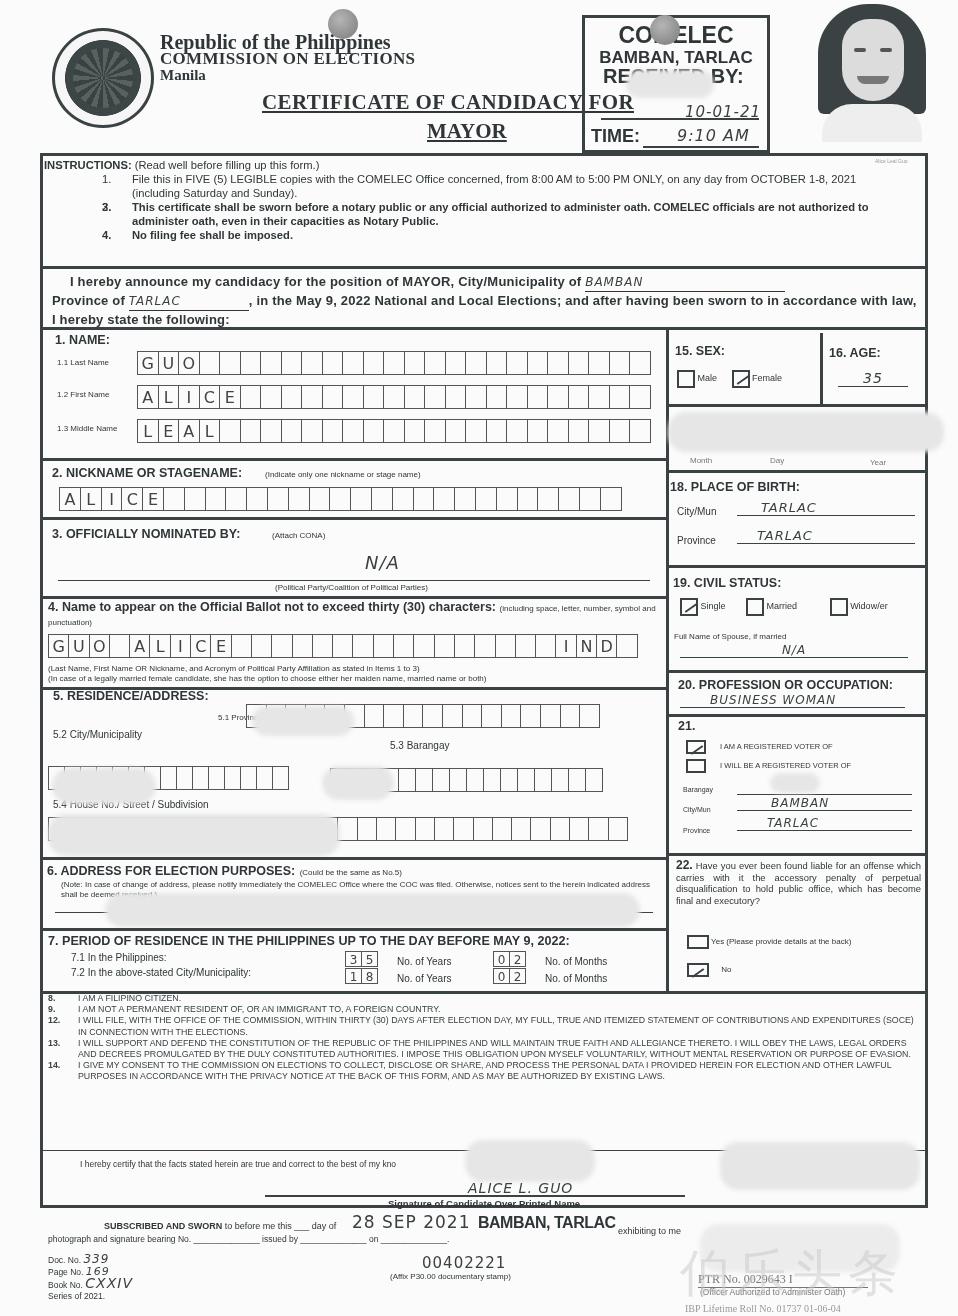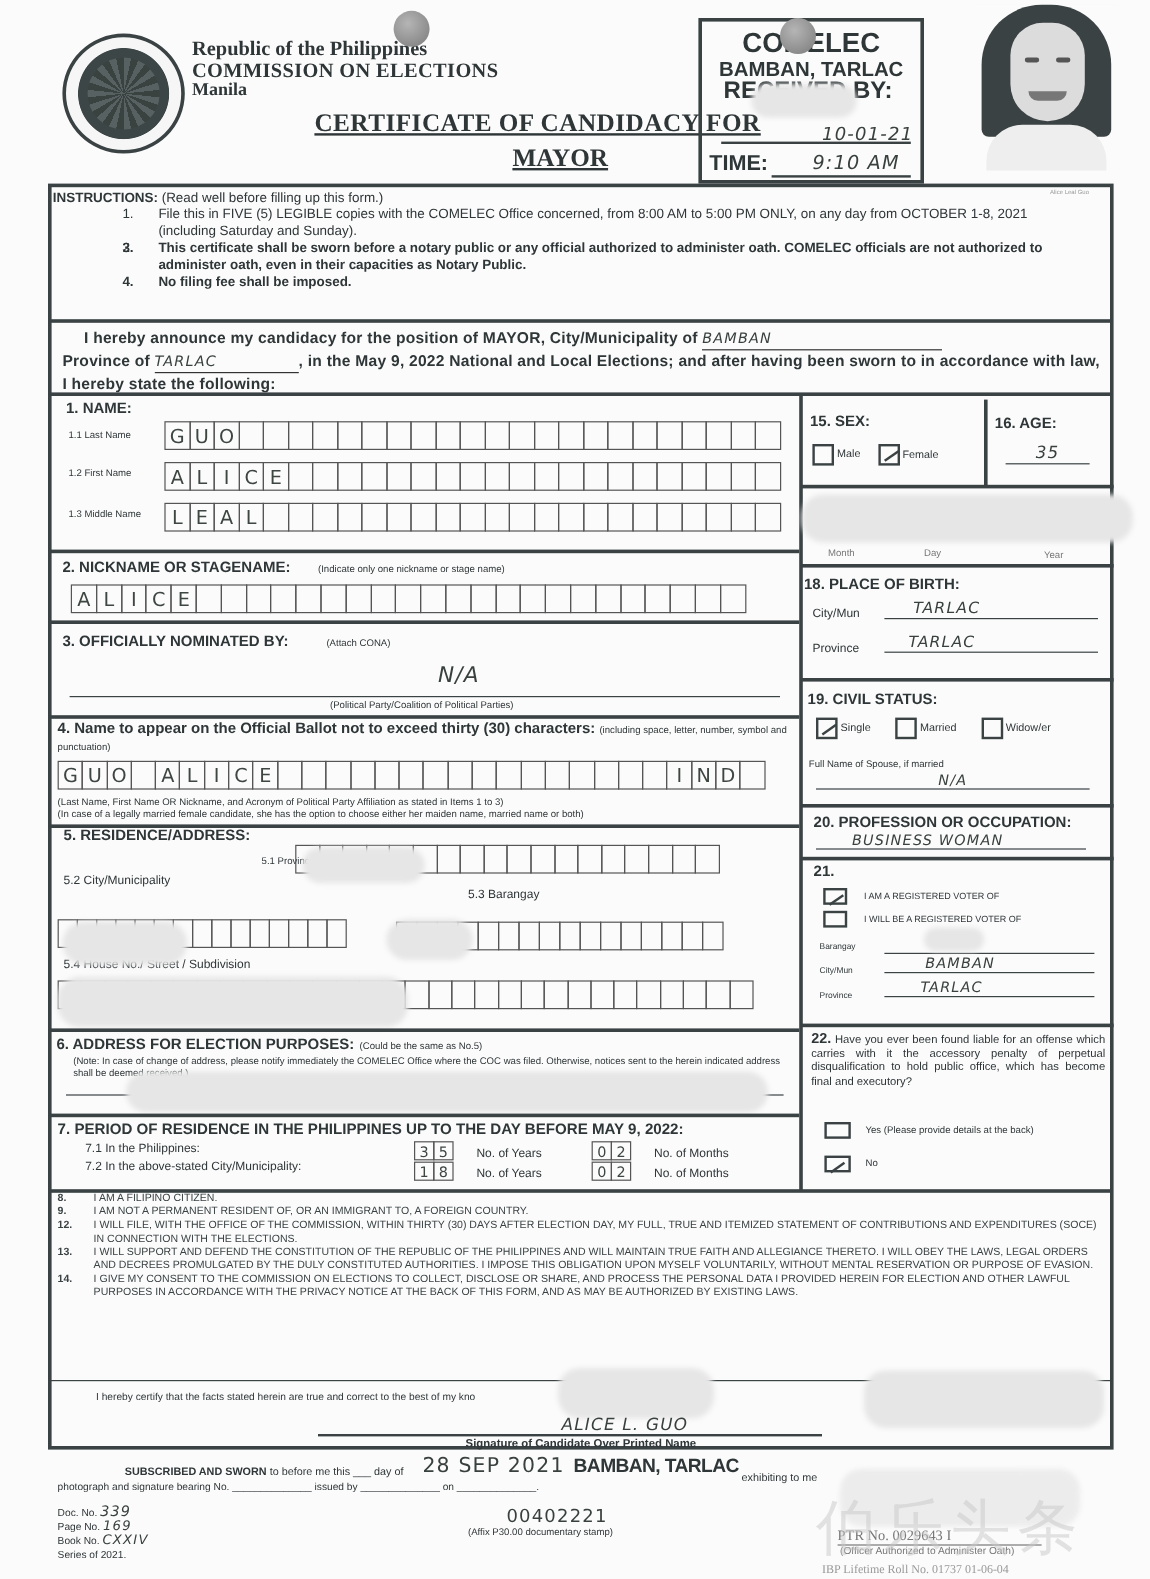--- a/index.html
+++ b/index.html
@@ -6,21 +6,21 @@
   html, body { width: 958px; height: 1316px; background: #fbfbfb; overflow: hidden; }
   body { position: relative; font-family: "Liberation Sans", sans-serif; color: #2f3638; }
   .abs { position: absolute; }
   .serif { font-family: "Liberation Serif", serif; }
   .hand { font-family: "DejaVu Sans", sans-serif; font-style: oblique; color: #39413f; letter-spacing: 1px; }
   .blur { background: #e6e6e6; border-radius: 18px; filter: blur(2px); }
 
   
   .seal { left: 52px; top: 28px; width: 102px; height: 100px; border-radius: 50%; border: 3px solid #3a4244; background: radial-gradient(circle, #3c4647 0 56%, #f6f6f6 57% 74%, #3a4244 75% 78%, #f4f4f4 79%); }
   .seal-inner { left: 73px; top: 48px; width: 60px; height: 60px; border-radius: 50%; background: repeating-conic-gradient(#5b6464 0 12deg, #39423f 12deg 24deg); opacity: .9; }
-  .hdr1 { left: 160px; top: 31px; font-size: 17px; font-weight: bold; }
+  .hdr1 { left: 160px; top: 31px; font-size: 20px; font-weight: bold; }
   .hdr2 { left: 160px; top: 49px; font-size: 17px; font-weight: bold; letter-spacing: .3px; }
   .hdr3 { left: 160px; top: 67px; font-size: 15px; font-weight: bold; }
   .title { left: 262px; top: 90px; font-size: 21px; font-weight: bold; text-decoration: underline; letter-spacing: .4px; }
   .title2 { left: 427px; top: 119px; font-size: 21px; font-weight: bold; text-decoration: underline; }
   .stamp { left: 582px; top: 15px; width: 188px; height: 138px; border: 3px solid #394142; background: transparent; }
   .stamp .l1 { position: absolute; left: 0; right: 0; top: 4px; text-align: center; font-size: 23px; font-weight: bold; }
   .stamp .l2 { position: absolute; left: 0; right: 0; top: 30px; text-align: center; font-size: 17px; font-weight: bold; }
   .stamp .l3 { position: absolute; left: 18px; top: 47px; font-size: 20px; font-weight: bold; }
   .stamp .date { position: absolute; left: 100px; top: 85px; font-size: 15px; }
   .stamp .tl { position: absolute; left: 6px; top: 108px; font-size: 18px; font-weight: bold; }
@@ -441,21 +441,21 @@
 <div class="abs hand uline" style="left:737px;top:500px;width:178px;padding-left:24px;font-size:13px">TARLAC</div>
 <div class="abs small" style="left:677px;top:535px;font-size:10px">Province</div>
 <div class="abs hand uline" style="left:737px;top:528px;width:178px;padding-left:20px;font-size:13px">TARLAC</div>
 <div class="abs hline" style="left:668px;top:565px;width:260px"></div>
 
 <div class="abs sec-title" style="left:673px;top:576px">19. CIVIL STATUS:</div>
 <div class="abs" style="left:680px;top:598px;font-size:9px">
   <span class="chk on"></span>
   <span style="margin-right:18px">Single</span>
   <span class="chk"></span>
-  <span style="margin-right:18px">Married</span>
+  <span style="margin-right:30px">Married</span>
   <span class="chk"></span>
   <span>Widow/er</span>
 </div>
 <div class="abs tiny" style="left:674px;top:632px">Full Name of Spouse, if married</div>
 <div class="abs hand uline" style="left:680px;top:643px;width:228px;text-align:center;font-size:12px">N/A</div>
 <div class="abs hline" style="left:668px;top:670px;width:260px"></div>
 
 <div class="abs sec-title" style="left:678px;top:678px">20. PROFESSION OR OCCUPATION:</div>
 <div class="abs hand uline" style="left:680px;top:693px;width:225px;padding-left:30px;font-size:12px">BUSINESS WOMAN</div>
 <div class="abs hline" style="left:668px;top:714px;width:260px"></div>
@@ -477,21 +477,21 @@
 <div class="abs tiny" style="left:683px;top:827px;font-size:7px">Province</div>
 <div class="abs hand uline" style="left:737px;top:816px;width:175px;padding-left:30px;font-size:12px">TARLAC</div>
 <div class="abs hline" style="left:668px;top:853px;width:260px"></div>
 
 <div class="abs" style="left:676px;top:860px;width:245px;font-size:9.4px;line-height:11.5px;text-align:justify">
   <b style="font-size:12px">22.</b>
   <span>Have you ever been found liable for an offense which carries with it the accessory penalty of perpetual disqualification to hold public office, which has become final and executory?</span>
 </div>
 <div class="abs" style="left:687px;top:935px;font-size:8px">
   <span class="chk" style="width:22px;height:14px"></span>
-  <span style="margin-left:10px">Yes (Please provide details at the back)</span>
+  <span style="">Yes (Please provide details at the back)</span>
 </div>
 <div class="abs" style="left:687px;top:963px;font-size:8px">
   <span class="chk on" style="width:22px;height:14px"></span>
   <span style="margin-left:10px">No</span>
 </div>
 
 <div class="abs list">
   <div class="row"><span class="n">8.</span><span>I am a Filipino citizen.</span></div>
   <div class="row"><span class="n">9.</span><span>I am not a permanent resident of, or an immigrant to, a foreign country.</span></div>
   <div class="row"><span class="n">12.</span><span>I will file, with the Office of the Commission, within thirty (30) days after election day, my full, true and itemized Statement of Contributions and Expenditures (SOCE) in connection with the elections.</span></div>
@@ -511,21 +511,21 @@
   <b>SUBSCRIBED AND SWORN</b>
   <span>to before me this ___ day of</span>
 </div>
 <div class="abs hand" style="left:352px;top:1212px;font-size:17px;font-style:normal">28 SEP 2021</div>
 <div class="abs" style="left:478px;top:1214px;font-size:16px;font-weight:bold;letter-spacing:-.5px">BAMBAN, TARLAC</div>
 <div class="abs" style="left:618px;top:1226px;font-size:9px">exhibiting to me</div>
 <div class="abs" style="left:48px;top:1234px;font-size:8.5px">photograph and signature bearing No. ______________ issued by ______________ on ______________.</div>
 <div class="abs" style="left:48px;top:1254px;font-size:8.5px;line-height:11px">
   <div><span>Doc. No.</span> <span class="hand" style="font-size:12px">339</span></div>
   <div><span>Page No.</span> <span class="hand" style="font-size:11px">169</span></div>
-  <div><span>Book No.</span> <span class="hand" style="font-size:11px">CXXIV</span></div>
+  <div><span>Book No.</span> <span class="hand" style="font-size:14px">CXXIV</span></div>
   <div>Series of 2021.</div>
 </div>
 <div class="abs hand" style="left:422px;top:1254px;font-size:15px;font-style:normal">00402221</div>
 <div class="abs" style="left:390px;top:1272px;font-size:8px">(Affix P30.00 documentary stamp)</div>
 <div class="abs blur" style="left:700px;top:1224px;width:200px;height:48px;opacity:.7"></div>
 <div class="abs serif" style="left:698px;top:1272px;font-size:12px;color:#777;border-bottom:1px solid #777;width:170px">PTR No. 0029643 I</div>
 <div class="abs" style="left:700px;top:1287px;font-size:8.5px;color:#777">(Officer Authorized to Administer Oath)</div>
 <div class="abs serif" style="left:685px;top:1303px;font-size:10px;color:#999">IBP Lifetime Roll No. 01737 01-06-04</div>
 
 <div class="abs wm">伯乐头条</div>

